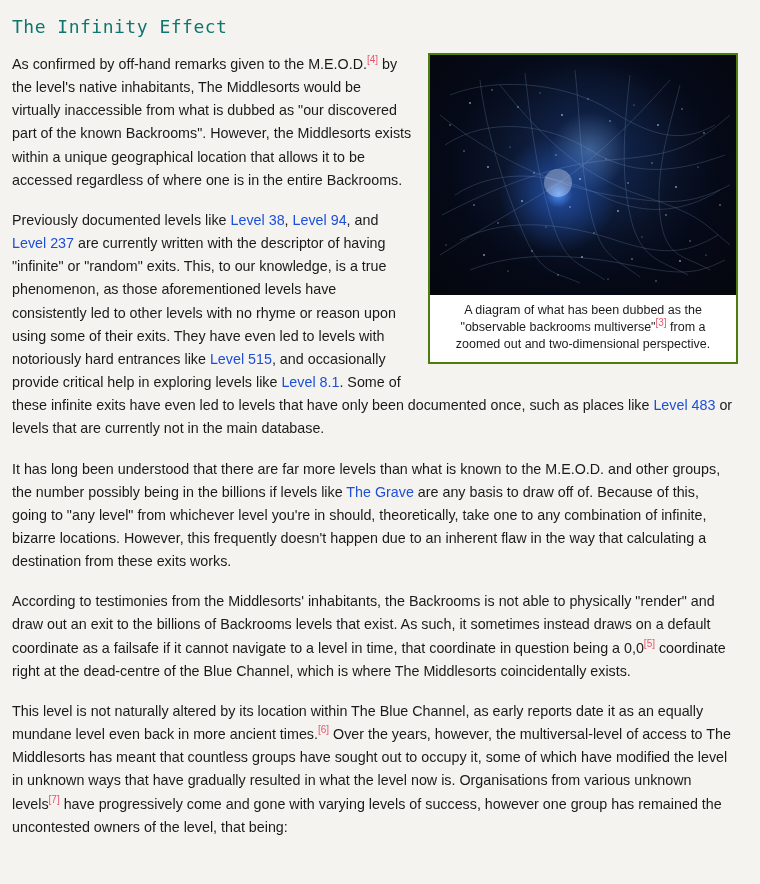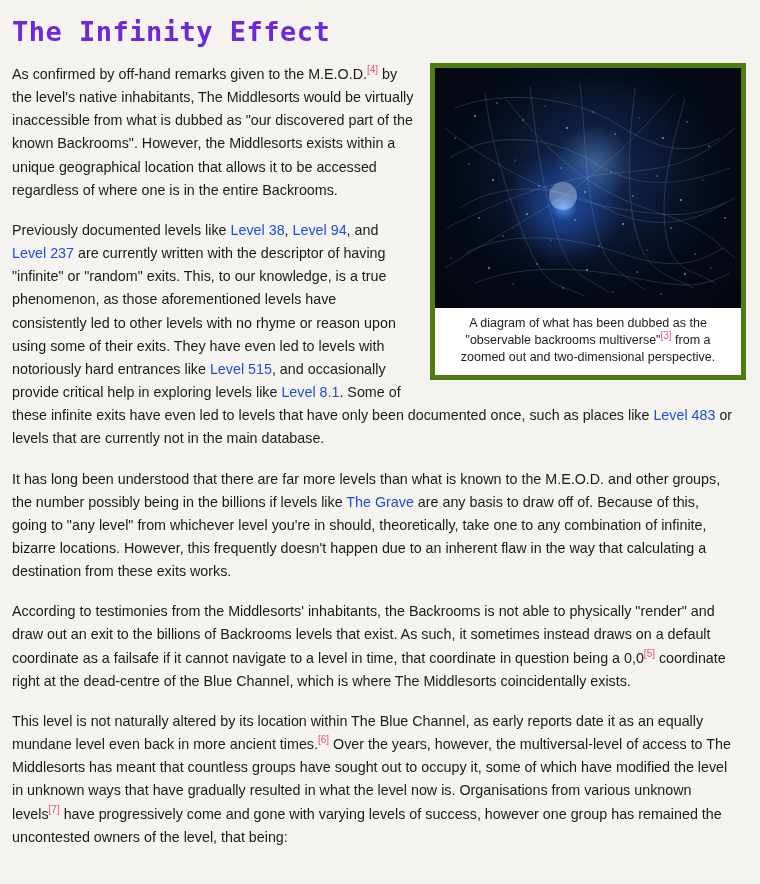--- a/index.html
+++ b/index.html
@@ -16,32 +16,32 @@
   }
   .page {
     position: relative;
     width: 760px;
     height: 884px;
     box-sizing: border-box;
     padding: 12px 14px 0 12px;
   }
   h1.title {
     font-family: "DejaVu Sans Mono", monospace;
-    font-size: 27px;
-    font-weight: bold;
+    font-size: 18px;
+    font-weight: normal;
     letter-spacing: 0.5px;
     margin: 4px 0 16px 0;
-    color: #6d28d9;
+    color: #0f766e;
   }
   .figure {
     float: right;
     width: 306px;
-    margin: 0 0 8px 16px;
+    margin: 0 8px 8px 16px;
     background: #ffffff;
-    border: 5px solid #4d7c0f;
+    border: 2px solid #4d7c0f;
   }
   .figure-image {
     width: 306px;
     height: 240px;
     display: block;
     background:
       radial-gradient(circle at 42% 58%, rgba(80,150,255,0.95) 0%, rgba(40,95,200,0.55) 6%, rgba(10,25,60,0.0) 26%),
       radial-gradient(circle at 52% 40%, rgba(120,180,255,0.45) 0%, rgba(20,50,110,0.25) 18%, rgba(0,0,0,0) 42%),
       radial-gradient(ellipse at 50% 45%, rgba(30,60,120,0.55) 0%, rgba(5,10,25,0.9) 62%, #05070d 100%),
       #05070d;

